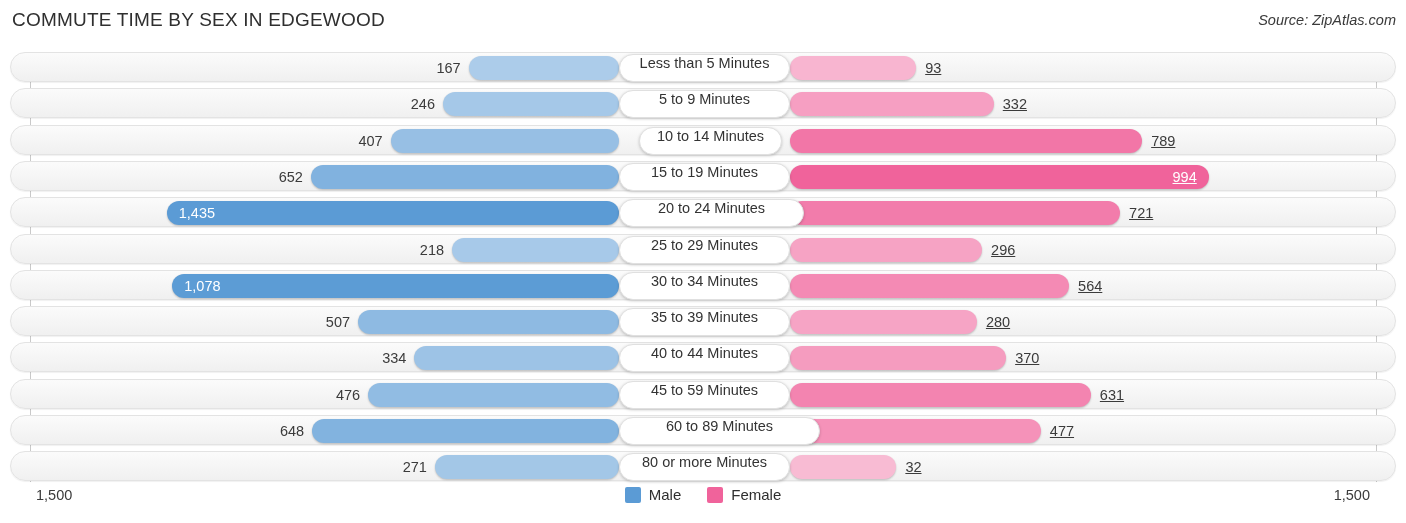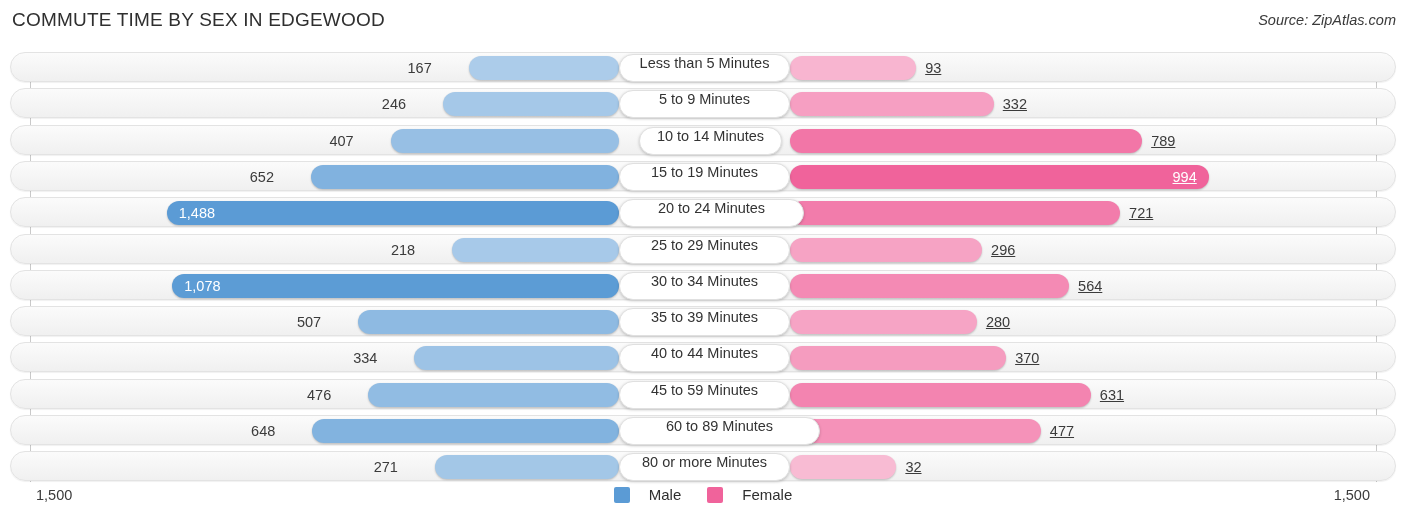--- a/index.html
+++ b/index.html
@@ -94,21 +94,21 @@
   }
 
   .val {
     position: absolute;
     top: 7px;
     font-size: 14.5px;
     color: #3b3b3b;
     white-space: nowrap;
     line-height: 16px;
   }
-  .val-left  { text-align: center; }
+  .val-left  { text-align: right; }
   .val-right { text-align: left; text-decoration: underline; }
   .val.inside { color: #ffffff; }
 
   .cat-pill {
     position: absolute;
     top: 1px;
     height: 28px;
     background: #ffffff;
     border: 1px solid #e0e0e0;
     border-radius: 14px;
@@ -152,21 +152,21 @@
     top: 7px;
     width: 1406px;
     display: flex;
     align-items: center;
     justify-content: center;
     gap: 26px;
   }
   .legend-item {
     display: flex;
     align-items: center;
-    gap: 19px;
+    gap: 8px;
   }
   .legend-swatch {
     width: 16px;
     height: 16px;
     border-radius: 2px;
   }
   .legend-label {
     font-size: 15px;
     color: #2f2f2f;
   }
@@ -214,21 +214,21 @@
         <div class="bar bar-male" style="left: 299.883px; width: 308.117px; background: rgb(129, 178, 223);"></div>
         <div class="val val-left" style="left: 209.883px; width: 82px;">652</div>
         <div class="bar bar-female" style="left: 779px; width: 418.719px; background: rgb(240, 99, 155);"></div>
         <div class="val val-right inside" style="left: 1145.72px; width: 40px; text-align: right;">994</div>
         <div class="cat-pill" style="left: 608px; width: 171px;">
           <span>15 to 19 Minutes</span>
         </div>
       </div>
       <div class="row" style="top: 153.2px;">
         <div class="bar bar-male" style="left: 155.76px; width: 452.24px; background: rgb(91, 155, 213);"></div>
-        <div class="val val-left inside" style="left: 167.76px;">1,488</div>
+        <div class="val val-left inside" style="left: 167.76px;">1,435</div>
         <div class="bar bar-female" style="left: 779px; width: 330.085px; background: rgb(242, 124, 171);"></div>
         <div class="val val-right" style="left: 1118.08px;">721</div>
         <div class="cat-pill" style="left: 608px; width: 185px;">
           <span>20 to 24 Minutes</span>
         </div>
       </div>
       <div class="row" style="top: 189.5px;">
         <div class="bar bar-male" style="left: 441.077px; width: 166.923px; background: rgb(167, 201, 233);"></div>
         <div class="val val-left" style="left: 351.077px; width: 82px;">218</div>
         <div class="bar bar-female" style="left: 779px; width: 192.101px; background: rgb(246, 163, 196);"></div>

